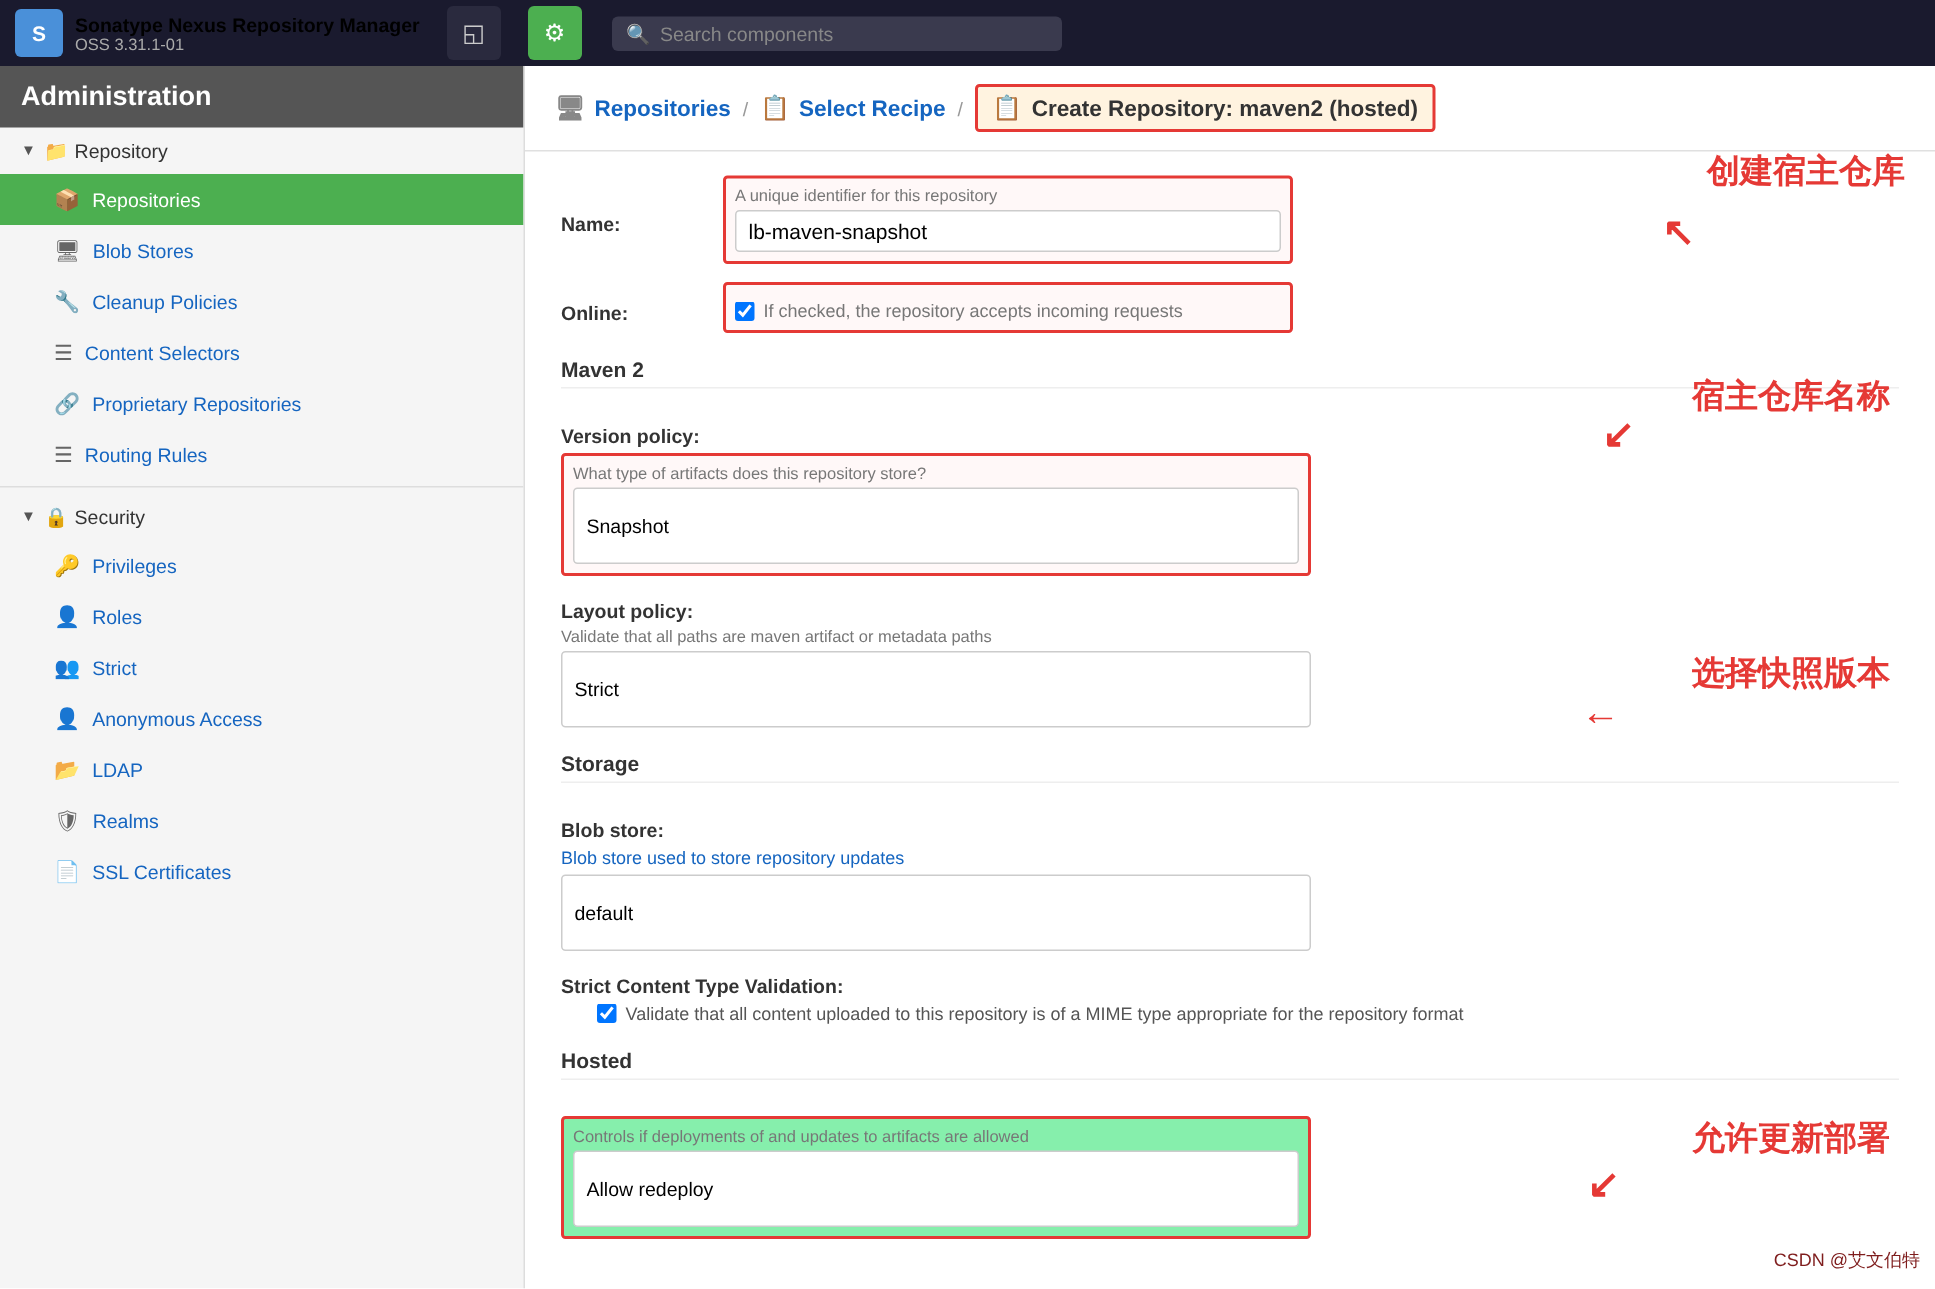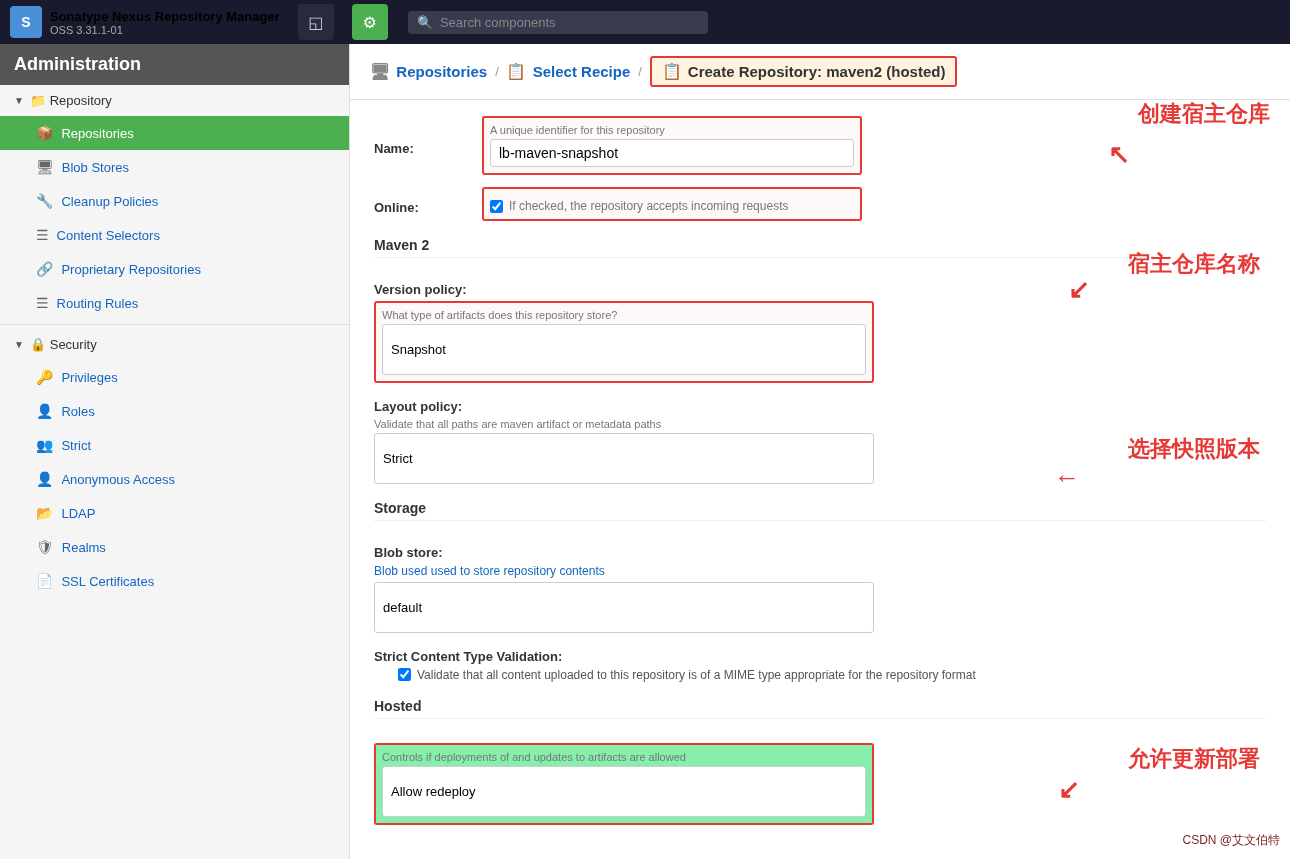--- a/index.html
+++ b/index.html
@@ -374,21 +374,21 @@
         <div class="form-section">
           <div class="subsection-label">Layout policy:</div>
           <div class="field-hint">Validate that all paths are maven artifact or metadata paths</div>
           <input class="full-width-input" type="text" style="max-width: 500px;" value="Strict">
         </div>
 
         <div class="section-title">Storage</div>
 
         <div class="form-section">
           <div class="subsection-label">Blob store:</div>
-          <div class="subsection-hint">Blob used used to store repository contents</div>
+          <div class="subsection-hint">Blob store used to store repository updates</div>
           <input class="full-width-input" type="text" style="max-width: 500px;" value="default">
         </div>
 
         <div class="form-section">
           <div class="subsection-label">Strict Content Type Validation:</div>
           <div class="checkbox-row">
             <input type="checkbox" checked="" style="">
             <span>Validate that all content uploaded to this repository is of a MIME type appropriate for the repository format</span>
           </div>
         </div>

